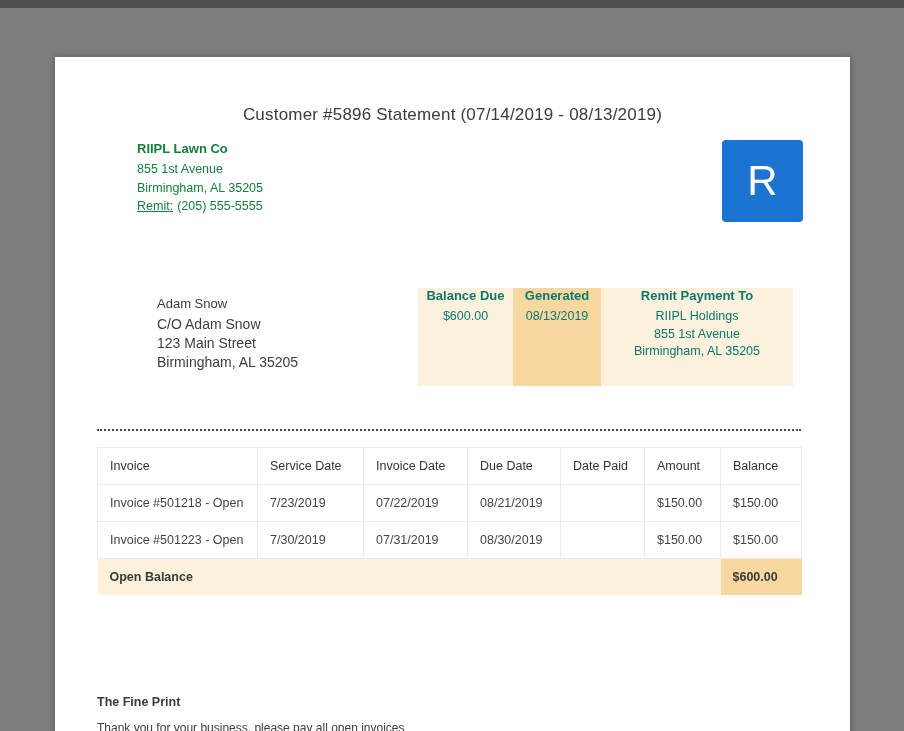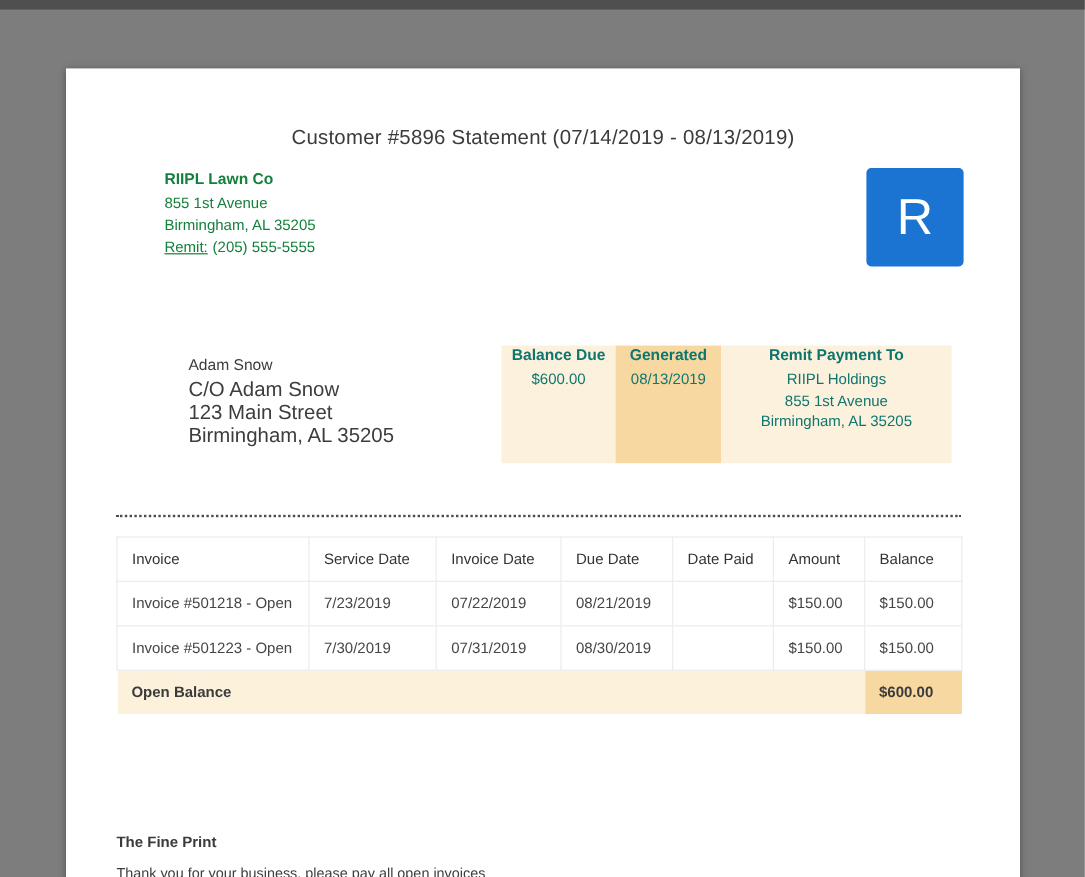--- a/index.html
+++ b/index.html
@@ -79,21 +79,21 @@
     left: 102px;
     top: 239px;
     color: #3d3d3d;
   }
   .customer .customer-name {
     font-weight: normal;
     font-size: 13px;
     margin-bottom: 4px;
   }
   .customer .customer-line {
-    font-size: 17px;
+    font-size: 14px;
     line-height: 19px;
   }
   .summary {
     position: absolute;
     left: 363px;
     top: 231px;
     width: 383px;
     height: 98px;
     display: flex;
   }

